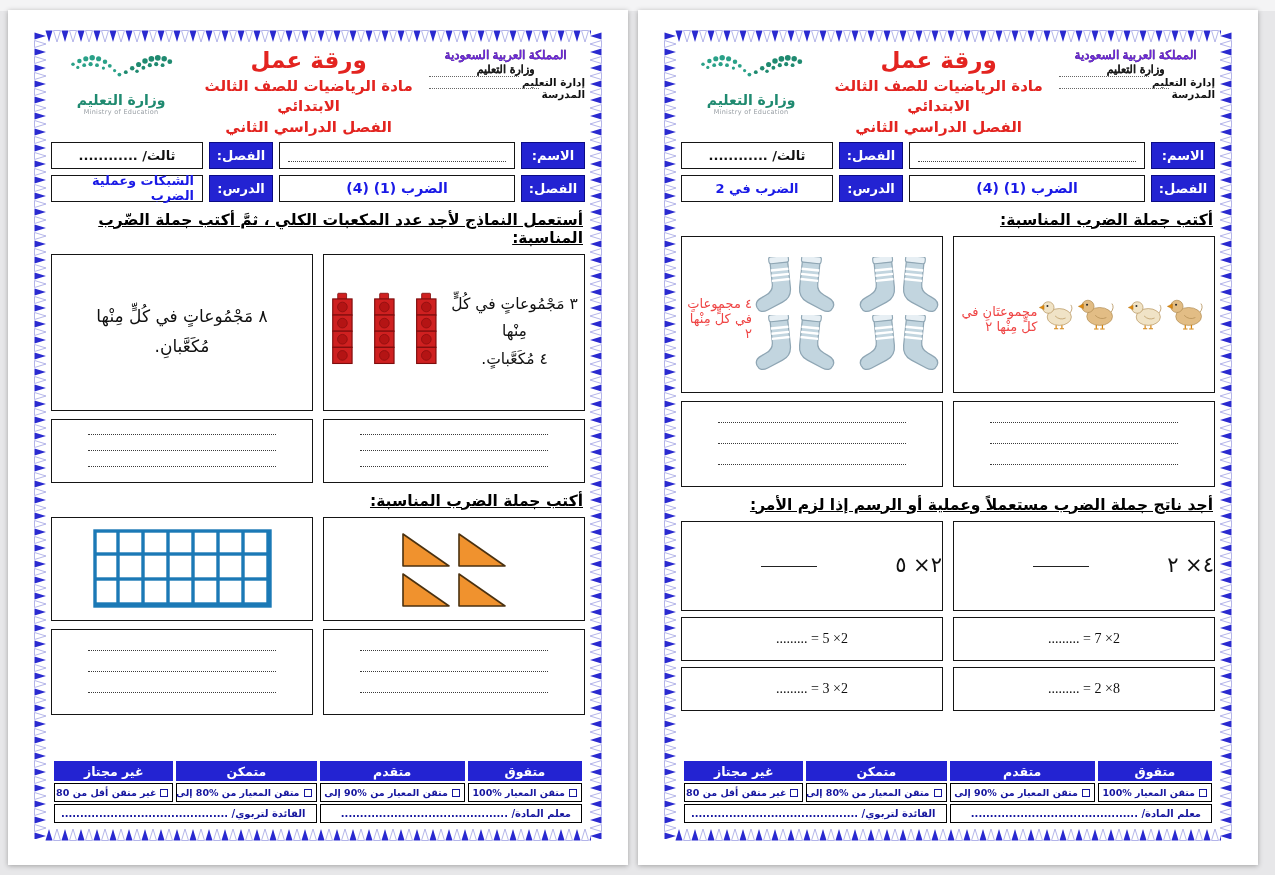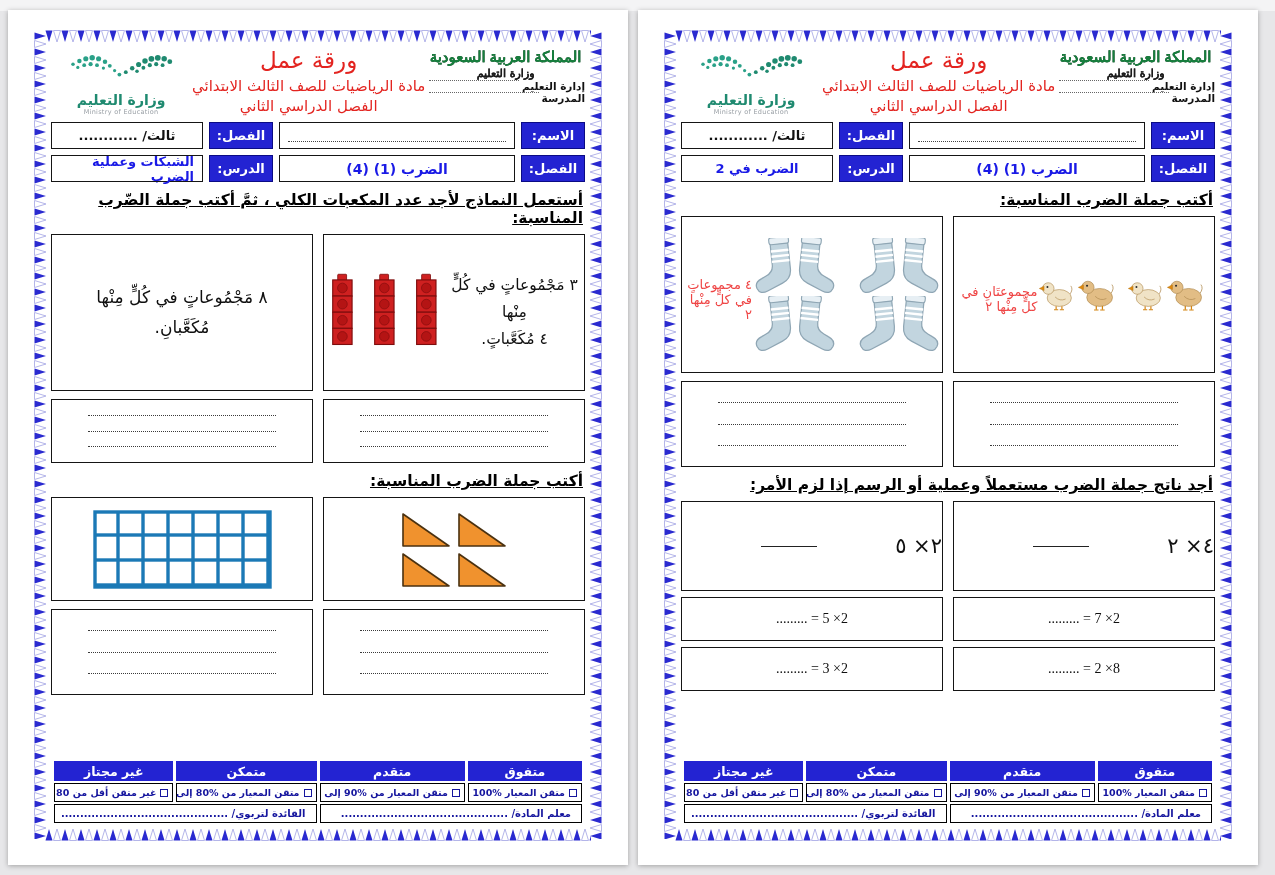--- a/index.html
+++ b/index.html
@@ -16,26 +16,26 @@
   .sheet{position:absolute;left:26px;right:26px;top:20px;bottom:24px}
   .bd{position:absolute;display:block}
   .bd-top{top:0;left:11px;right:11px;height:13px;width:calc(100% - 22px)}
   .bd-bottom{bottom:0;left:11px;right:11px;height:13px;width:calc(100% - 22px)}
   .bd-left{left:0;top:2px;bottom:2px;width:13px;height:calc(100% - 4px)}
   .bd-right{right:0;top:2px;bottom:2px;width:13px;height:calc(100% - 4px)}
   .content{position:absolute;left:17px;right:17px;top:15px;bottom:16px;display:flex;flex-direction:column}
   
   .head{display:flex;align-items:flex-start}
   .emblem{width:170px;text-align:center;padding-top:3px}
-  .callig{font-family:Liberation Serif, serif;font-weight:bold;font-size:15px;color:#15803d;letter-spacing:-0.5px;text-shadow:0 0 .6px #333}
+  .callig{font-family:Liberation Sans, sans-serif;font-weight:bold;font-size:12px;color:#6d28d9;letter-spacing:-0.5px;text-shadow:0 0 .6px #333}
   .callig2{font-family:"DejaVu Serif",serif;font-weight:bold;font-size:11px;color:#1c1c1c;text-shadow:0 0 .6px #333;margin-top:1px}
   .adminline{display:flex;align-items:flex-start;font-size:10.5px;font-weight:bold;color:#111;margin-top:0}
   .adminline .lbl{white-space:nowrap}
   .dotline{flex:1;border-bottom:1.4px dotted #666;margin:0 3px 2px 3px;height:1px}
-  .titleblock{flex:1;text-align:center;color:var(--title_red);font-weight:normal;padding-top:2px}
+  .titleblock{flex:1;text-align:center;color:var(--title_red);font-weight:bold;padding-top:2px}
   .t1{font-size:23px}
   .t2{font-size:15px;width:235px;margin:3px auto 0;line-height:1.35}
   .t3{font-size:15px;margin-top:1px}
   .logo{width:150px;text-align:center;padding-top:8px}
   .logo-ar{color:var(--logo_green);font-weight:bold;font-size:14px;margin-top:3px}
   .logo-en{color:#9aa0a6;font-size:6.5px;letter-spacing:.3px}
   
   .frow{display:flex;align-items:stretch;gap:6px;margin-top:6px;height:27px}
   .flabel{background:var(--accent_blue);color:#fff;font-weight:bold;font-size:13px;min-width:64px;display:flex;align-items:center;justify-content:center;border:1px solid #0b0b85}
   .ffield{background:#fff;border:1.6px solid #151515;display:flex;align-items:center;padding:0 8px;font-size:13px;font-weight:bold;color:#111}

